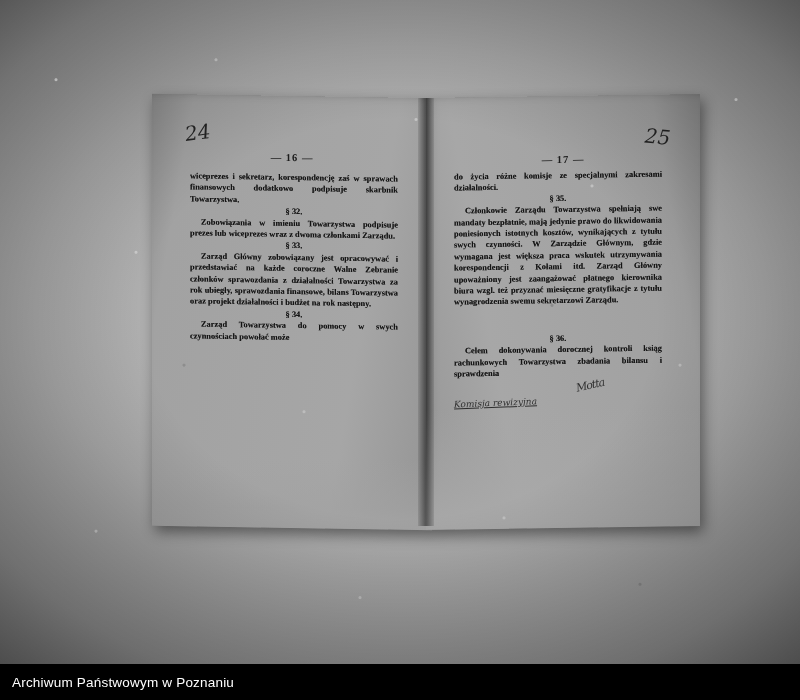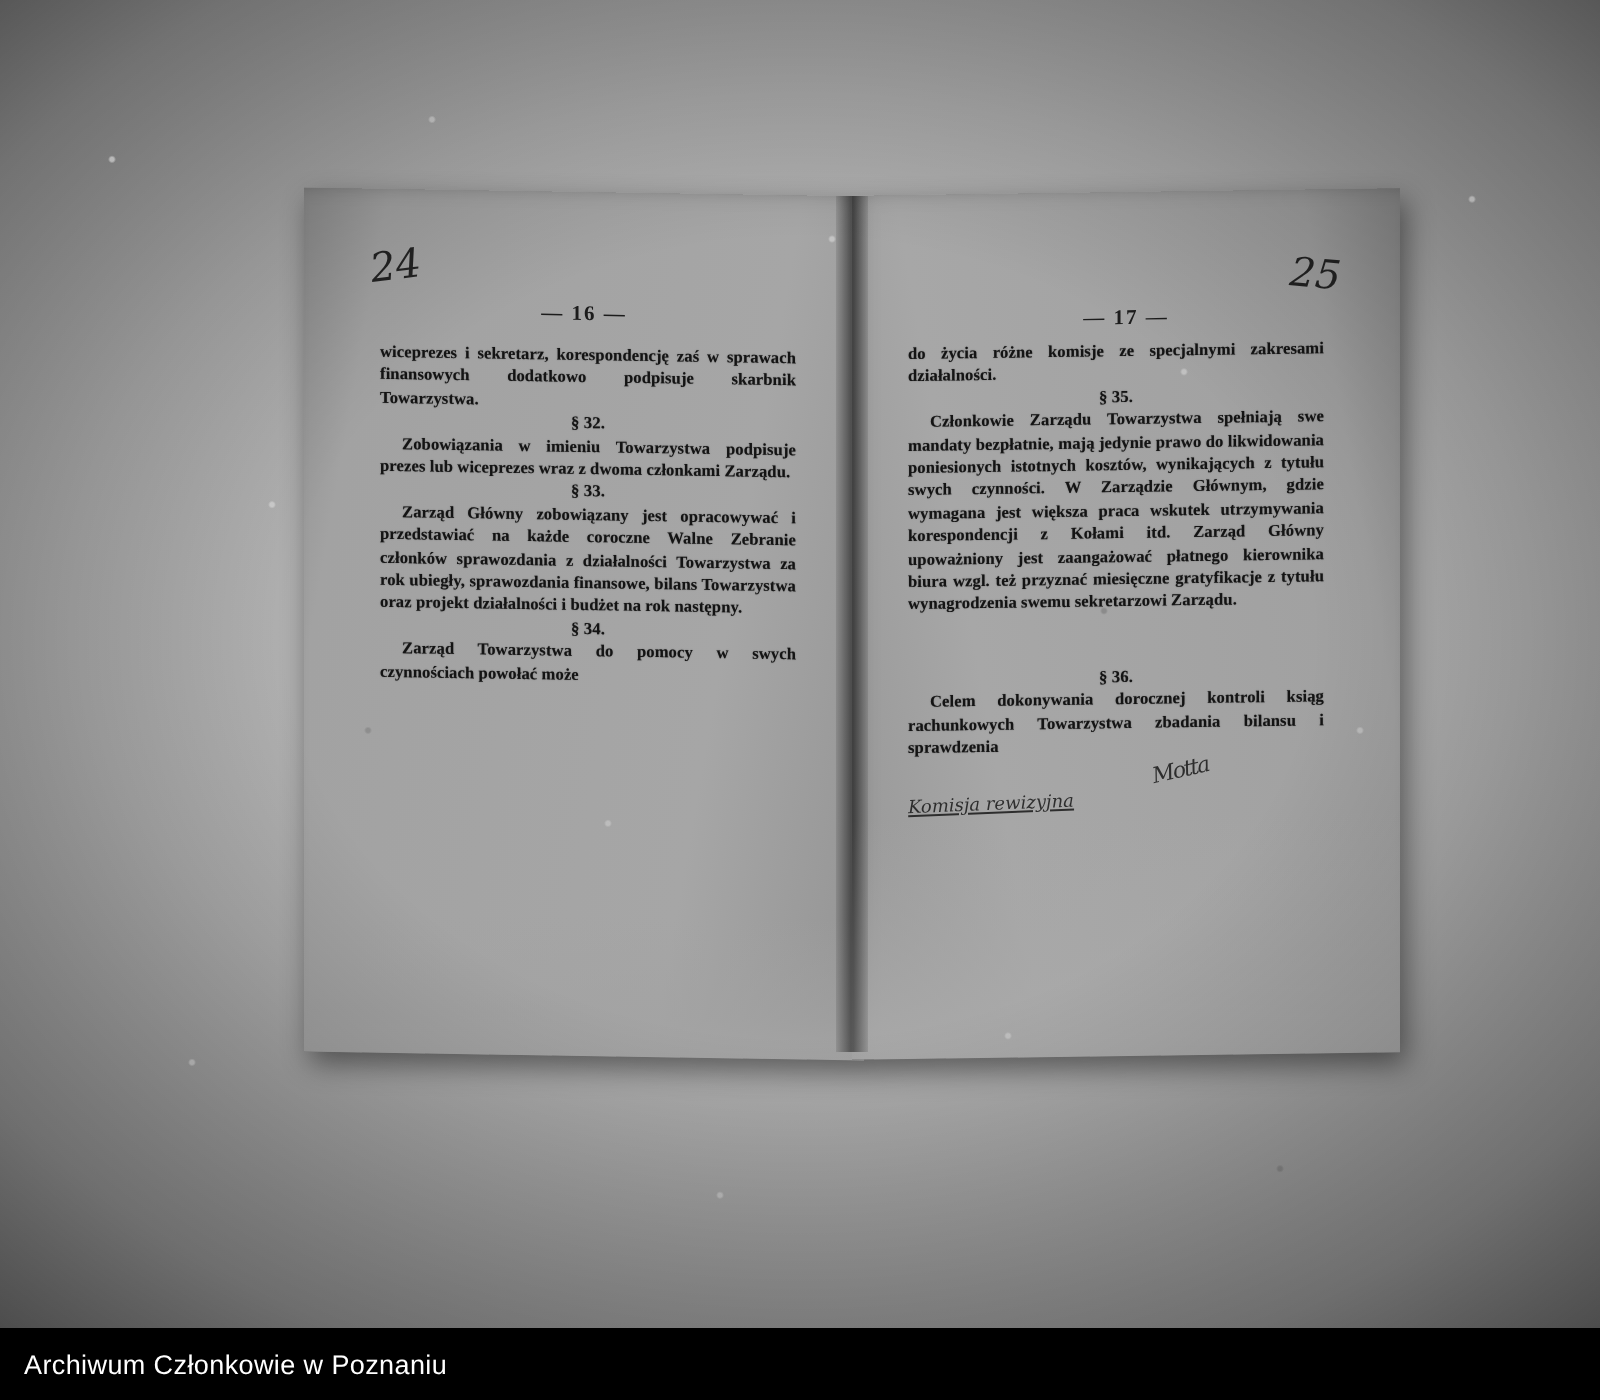--- a/index.html
+++ b/index.html
@@ -247,16 +247,16 @@
         </div>
       </div>
 
       <div class="gutter"></div>
     </div>
 
     <div class="vignette"></div>
   </div>
 
   <div class="caption-bar">
-    <span>Archiwum Członkowie w Poznaniu</span>
+    <span>Archiwum Państwowym w Poznaniu</span>
   </div>
 
 </div>
 
 </body></html>

